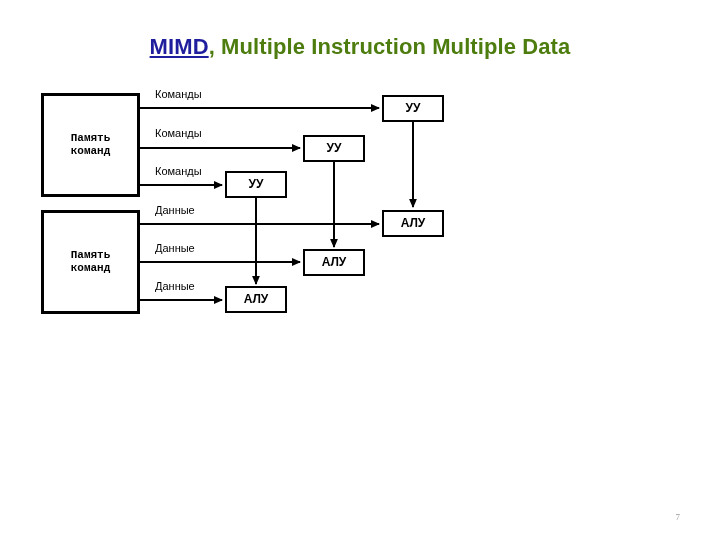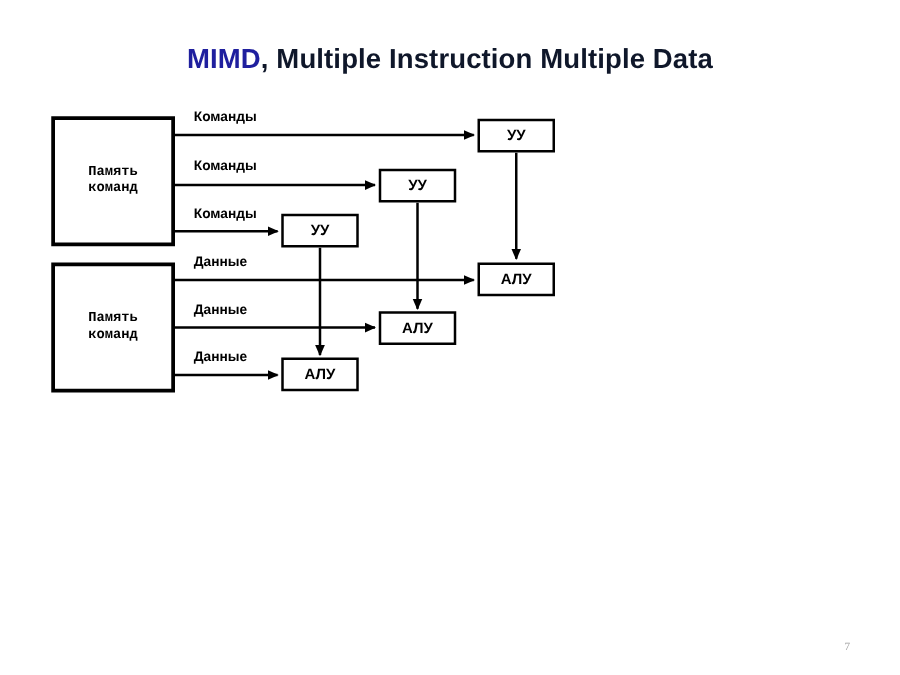--- a/index.html
+++ b/index.html
@@ -23,24 +23,25 @@
     top: 34px;
     width: 720px;
     text-align: center;
     font-size: 22px;
     font-weight: bold;
     letter-spacing: 0.1px;
     white-space: nowrap;
   }
   #slide-title .mimd-link {
     color: #1f1f9e;
+    text-decoration: underline;
     text-underline-offset: 2px;
   }
   #slide-title .rest {
-    color: #0f172a;
+    color: #4d7c0f;
   }
 
   
   #diagram {
     position: absolute;
     left: 0;
     top: 0;
     width: 720px;
     height: 540px;
   }
@@ -68,21 +69,21 @@
   }
   .node.unit {
     font-size: 12px;
     border-width: 2px;
   }
 
   
   .edge-label {
     position: absolute;
     font-size: 11px;
-    font-weight: bold;
+    font-weight: normal;
     color: #000000;
     white-space: nowrap;
   }
 
   
   #page-number {
     position: absolute;
     right: 40px;
     bottom: 18px;
     font-size: 9px;

